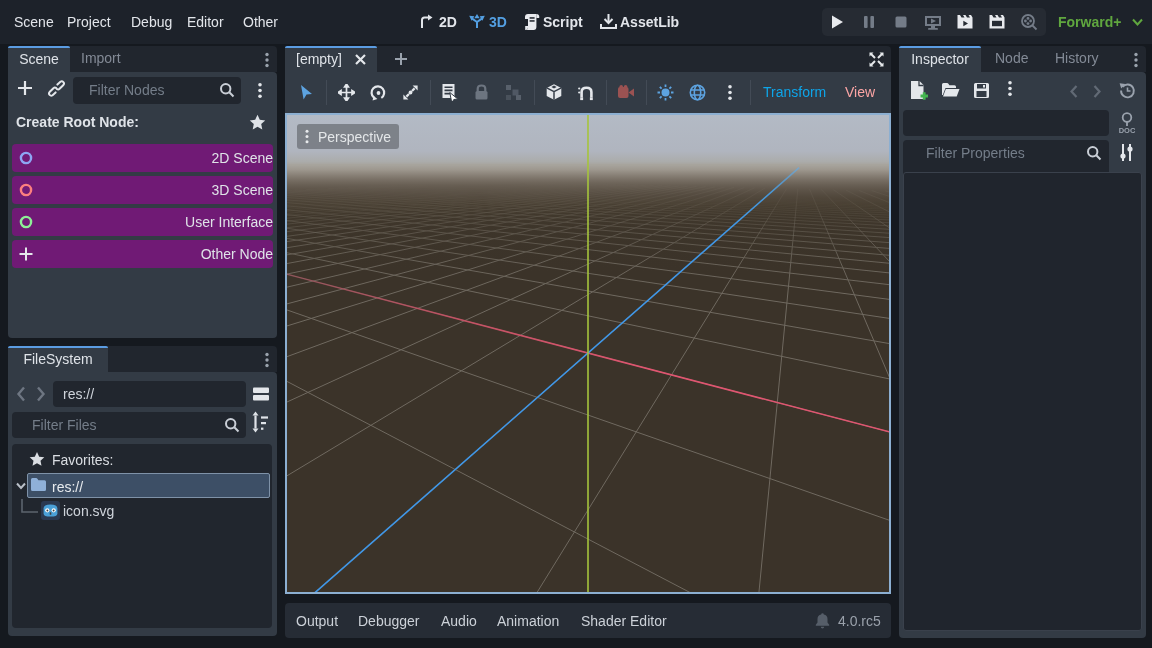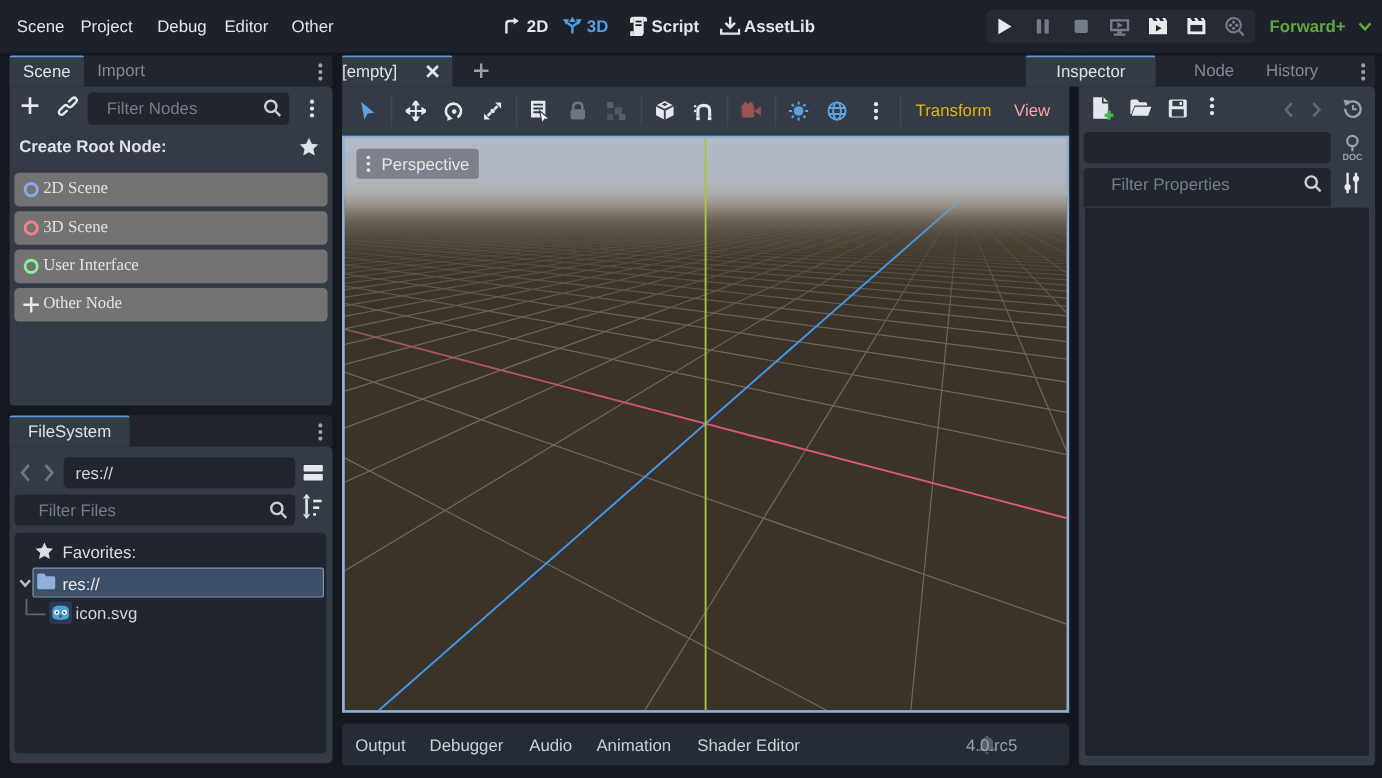--- a/index.html
+++ b/index.html
@@ -4,22 +4,22 @@
 * { margin:0; padding:0; box-sizing:border-box; }
 html,body { width:1152px; height:648px; overflow:hidden; }
 body { background:#15191f; font-family:"Liberation Sans", sans-serif; font-size:14px; color:#dee2e7;
        -webkit-font-smoothing:antialiased; }
 .abs { position:absolute; }
 .panel { position:absolute; background:#333b45; border-radius:0 4px 4px 4px; }
 .tab { position:absolute; top:46px; height:26px; background:#333b45; border-top:2px solid #5b9ce2;
        border-radius:2px 2px 0 0; color:#dfe3e8; text-align:center; line-height:23px; }
 .tabtxt { position:absolute; top:46px; height:28px; line-height:25px; color:#838a96; }
 .field { position:absolute; background:#21262e; border-radius:4px; color:#747d89; }
-.btn { position:absolute; left:12px; width:261px; height:28px; background:#737373; border-radius:4px;
-       color:#dfe3e8; text-align:left; line-height:28px; padding-left:24px;font-family:Liberation Serif, serif; }
+.btn { position:absolute; left:12px; width:261px; height:28px; background:#701a75; border-radius:4px;
+       color:#dfe3e8; text-align:right; line-height:28px; padding-left:24px; }
 .ic { position:absolute; }
 svg { display:block; }
 </style></head><body>
 
 <div class="abs" style="left:0;top:0;width:1152px;height:44px;background:#1d222a;"></div>
 <div class="abs" style="left:14px;top:11px;height:22px;line-height:22px;color:#e2e5ea;">Scene</div>
 <div class="abs" style="left:67px;top:11px;height:22px;line-height:22px;color:#e2e5ea;">Project</div>
 <div class="abs" style="left:131px;top:11px;height:22px;line-height:22px;color:#e2e5ea;">Debug</div>
 <div class="abs" style="left:187px;top:11px;height:22px;line-height:22px;color:#e2e5ea;">Editor</div>
 <div class="abs" style="left:243px;top:11px;height:22px;line-height:22px;color:#e2e5ea;">Other</div>
@@ -235,21 +235,21 @@
 <rect x="0" y="0" width="19" height="19" rx="3" fill="#2b3951"></rect>
 <path d="M2.6 12.4 L2.6 7.6 Q2.6 3.6 9.5 3.6 Q16.4 3.6 16.4 7.6 L16.4 12.4 Q16.4 15.6 9.5 15.6 Q2.6 15.6 2.6 12.4 Z" fill="#4aa0d8"></path>
 <circle cx="6.3" cy="9.3" r="2.1" fill="#ffffff"></circle>
     <circle cx="12.7" cy="9.3" r="2.1" fill="#ffffff"></circle>
 <circle cx="6.4" cy="9.5" r="0.95" fill="#414042"></circle>
     <circle cx="12.6" cy="9.5" r="0.95" fill="#414042"></circle>
 <rect x="8.7" y="11.2" width="1.6" height="2.6" rx="0.5" fill="#414042"></rect>
   </svg>
 <div class="abs" style="left:63px;top:503px;color:#cfd4db;">icon.svg</div>
 <div class="abs" style="left:285px;top:46px;width:606px;height:26px;background:#21262e;border-radius:4px 4px 0 0;"></div>
-<div class="tab" style="left:285px;width:92px;text-align:left;">[empty]</div>
+<div class="tab" style="left:285px;width:92px;text-align:left;padding-left:11px;">[empty]</div>
 <svg class="ic" style="left:354px;top:53px" width="13" height="13" viewBox="0 0 13 13">
     <g stroke="#e4e7eb" stroke-width="2.2">
       <path d="M2 2 L11 11 M11 2 L2 11"></path>
     </g>
   </svg>
 <svg class="ic" style="left:394px;top:52px" width="14" height="14" viewBox="0 0 14 14">
     <g stroke="#9aa2ad" stroke-width="2">
       <path d="M7 1 L7 13 M1 7 L13 7"></path>
     </g>
   </svg>
@@ -364,21 +364,21 @@
     </g>
   </svg>
 <svg class="ic" style="left:725px;top:84px" width="10" height="17" viewBox="0 0 10 17">
     <g fill="#e4e7eb">
       <circle cx="5" cy="2.8" r="1.8"></circle>
       <circle cx="5" cy="8.5" r="1.8"></circle>
       <circle cx="5" cy="14.2" r="1.8"></circle>
     </g>
   </svg>
 
-<div class="abs" style="left:763px;top:81px;height:22px;line-height:22px;color:#eab308;text-align:right;">Transform</div>
+<div class="abs" style="left:763px;top:81px;height:22px;line-height:22px;color:#0ea5e9;text-align:right;">Transform</div>
 <div class="abs" style="left:845px;top:81px;height:22px;line-height:22px;color:#fca5a5;">View</div>
 <div class="abs" style="left:285px;top:113px;width:606px;height:481px;background:#8cafd1;"></div>
 <div class="abs" style="left:287px;top:115px;width:602px;height:477px;overflow:hidden;">
 <svg width="602" height="477" viewBox="0 0 602 477">
 <defs>
 <linearGradient id="sky" x1="0" y1="0" x2="0" y2="1">
  <stop offset="0" stop-color="#b3bac5"></stop>
           <stop offset="0.72" stop-color="#b0b5bf"></stop>
  <stop offset="0.93" stop-color="#abacab"></stop>
           <stop offset="1" stop-color="#a7a49d"></stop>
@@ -544,23 +544,23 @@
 <div class="abs" style="left:358px;top:610px;height:22px;line-height:22px;color:#ccd1d8;">Debugger</div>
 <div class="abs" style="left:441px;top:610px;height:22px;line-height:22px;color:#ccd1d8;">Audio</div>
 <div class="abs" style="left:497px;top:610px;height:22px;line-height:22px;color:#ccd1d8;">Animation</div>
 <div class="abs" style="left:581px;top:610px;height:22px;line-height:22px;color:#ccd1d8;">Shader Editor</div>
 <svg class="ic" style="left:814px;top:612px" width="17" height="17" viewBox="0 0 17 17">
     <g fill="#565e69">
       <path d="M8.5 1.2 Q9.8 1.2 9.8 2.4 Q13.5 3.1 13.5 7 L13.5 10.5 L15.2 12.8 L15.2 13.8 L1.8 13.8 L1.8 12.8 L3.5 10.5 L3.5 7 Q3.5 3.1 7.2 2.4 Q7.2 1.2 8.5 1.2 Z"></path>
       <path d="M6.8 14.8 L10.2 14.8 Q10.2 16.5 8.5 16.5 Q6.8 16.5 6.8 14.8 Z"></path>
     </g>
   </svg>
-<div class="abs" style="left:805px;top:610px;height:22px;line-height:22px;color:#9aa1ab;">4.0.rc5</div>
+<div class="abs" style="left:838px;top:610px;height:22px;line-height:22px;color:#9aa1ab;">4.0.rc5</div>
 <div class="abs" style="left:899px;top:46px;width:247px;height:26px;background:#21262e;border-radius:4px 4px 0 0;"></div>
-<div class="tab" style="left:855px;width:108px;text-align:center;">Inspector</div>
+<div class="tab" style="left:899px;width:82px;text-align:center;">Inspector</div>
 <div class="tabtxt" style="left:995px;">Node</div>
 <div class="tabtxt" style="left:1055px;">History</div>
 <svg class="ic" style="left:1131px;top:52px" width="10" height="16" viewBox="0 0 10 16">
     <g fill="#9aa2ad">
       <circle cx="5" cy="2.5" r="1.7"></circle>
       <circle cx="5" cy="8" r="1.7"></circle>
       <circle cx="5" cy="13.5" r="1.7"></circle>
     </g>
   </svg>
 <div class="panel" style="left:899px;top:72px;width:247px;height:566px;"></div>

